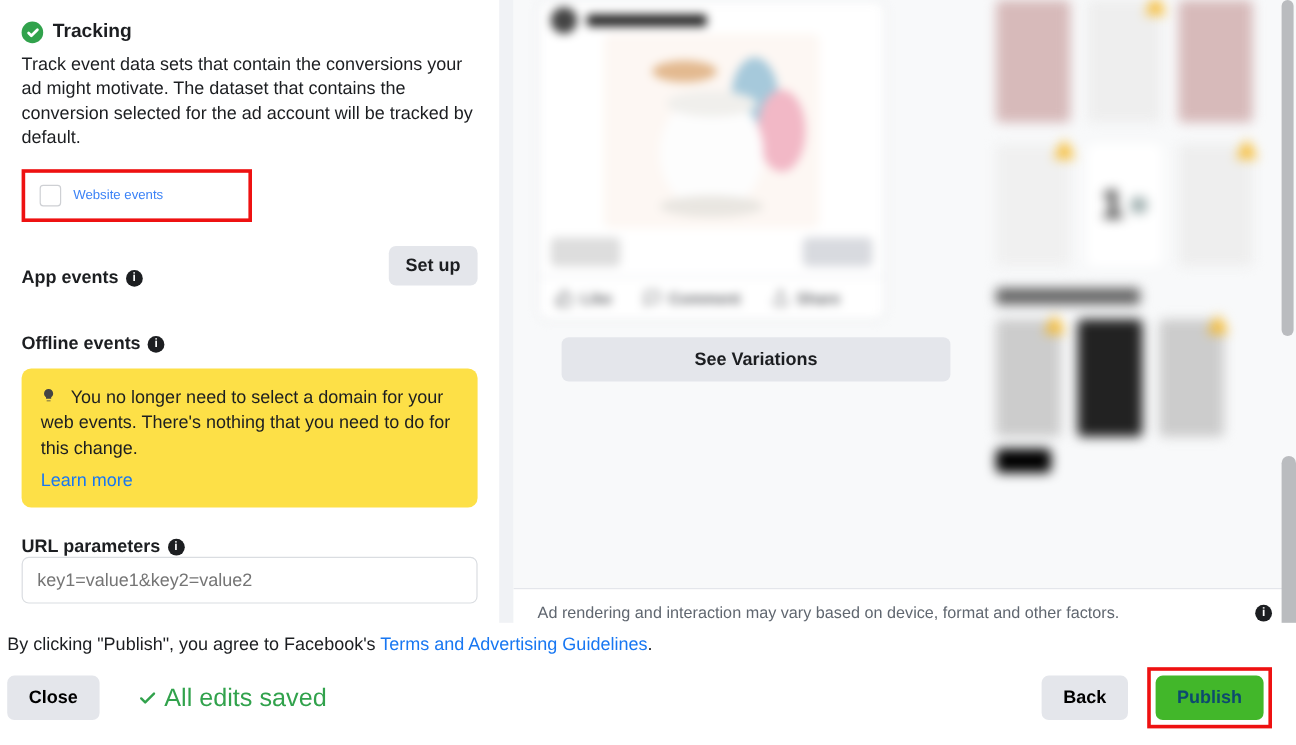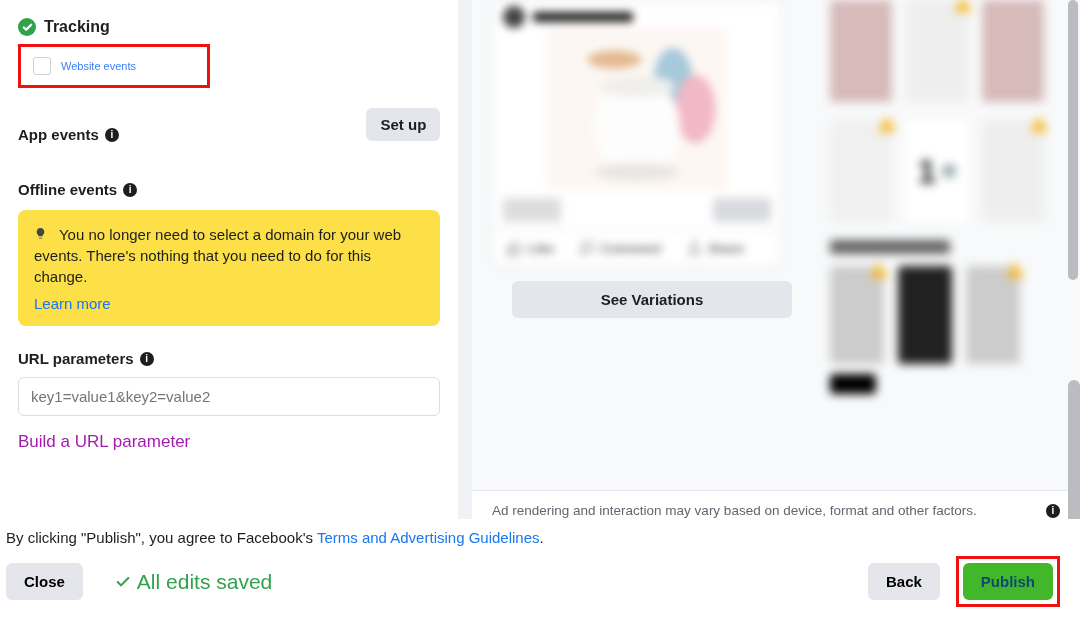--- a/index.html
+++ b/index.html
@@ -23,38 +23,38 @@
   .field-label { font-size: 15px; font-weight: 700; color: #1c1e21; display: flex; align-items: center; gap: 6px; margin-top: 20px; }
   .info-icon { width: 14px; height: 14px; border-radius: 50%; background: #1c1e21; color: #fff; font-size: 10px; font-weight: 700; display: inline-flex; align-items: center; justify-content: center; }
   .setup-btn { background: #e4e6eb; border: none; border-radius: 6px; padding: 8px 14px; font-size: 15px; font-weight: 600; cursor: pointer; color: #1c1e21; }
 
   .note-box { background: #fde047; border-radius: 8px; padding: 14px 16px; margin-bottom: 24px; }
   .bulb-icon { display: inline-block; margin-right: 8px; color: #606770; }
   .note-text { font-size: 15px; color: #1c1e21; line-height: 1.4; }
   .learn-link { color: #1877f2; font-size: 15px; display: inline-block; margin-top: 8px; cursor: pointer; }
 
   .url-section { margin-bottom: 14px; }
-  .url-input { width: 100%; border: 1px solid #dadde1; border-radius: 6px; padding: 10px 12px; font-size: 15px; color: #8a8d91; margin-top: 10px; }
+  .url-input { width: 100%; border: 1px solid #dadde1; border-radius: 6px; padding: 10px 12px; font-size: 15px; color: #8a8d91; }
   .build-link { color: #a21caf; font-size: 17px; display: inline-block; margin-top: 16px; cursor: pointer; }
 
   
   .preview-area { flex: 1; display: flex; gap: 18px; padding: 0 20px; overflow: hidden; position: relative; }
   .feed-card { width: 290px; background: #fff; border-radius: 8px; border: 1px solid #dadde1; padding: 0; filter: blur(4px); display: flex; flex-direction: column; }
   .card-head { display: flex; align-items: center; gap: 8px; padding: 5px 10px 0 10px; }
   .avatar { width: 22px; height: 22px; border-radius: 50%; background: #444; }
   .name { width: 100px; height: 10px; background: #222; border-radius: 3px; }
   .hero { flex: 1; display: flex; justify-content: center; align-items: center; }
   .mug { width: 180px; border-radius: 6px; }
   .caption-row { display: flex; padding: 8px 10px; gap: 10px; }
   .cap-block { height: 24px; background: #ddd; border-radius: 4px; }
   .cta-block { width: 58px; height: 24px; background: #d8dadf; border-radius: 4px; }
   .engage-row { display: flex; gap: 26px; padding: 10px 14px; border-top: 1px solid #e4e6eb; filter: blur(0); }
   .engage-item { display: flex; align-items: center; gap: 6px; font-size: 13px; color: #65676b; font-weight: 600; }
 
-  .see-var-btn { margin: 14px 20px 8px 20px; width: 280px; padding: 10px; background: #e4e6eb; border: none; border-radius: 6px; font-size: 15px; font-weight: 600; color: #1c1e21; cursor: pointer; }
+  .see-var-btn { margin: 14px 20px 8px 20px; width: 324px; padding: 10px; background: #e4e6eb; border: none; border-radius: 6px; font-size: 15px; font-weight: 600; color: #1c1e21; cursor: pointer; }
 
   .placements { width: 230px; filter: blur(5px); overflow: hidden; }
   .pl-row { display: flex; gap: 14px; margin-bottom: 18px; }
   .pl-tile { width: 62px; height: 102px; background: #bbb; border-radius: 4px; position: relative; }
   .pl-warn { position: absolute; top: -4px; right: -4px; width: 0; height: 0; border-left: 9px solid transparent; border-right: 9px solid transparent; border-bottom: 16px solid #f7b928; }
   .pl-heading { width: 120px; height: 14px; background: #666; border-radius: 3px; margin: 6px 0 12px; }
   .pl-row2 { display: flex; gap: 14px; }
   .pl-small { width: 54px; height: 98px; background: #ccc; border-radius: 4px; position: relative; }
   .pl-chip { width: 46px; height: 20px; background: #000; border-radius: 4px; margin-top: 10px; }
 
@@ -83,20 +83,21 @@
 <div class="cols">
   <div class="left-panel">
     <div class="section-head">
       <span class="check-icon">
         <svg width="11" height="11" viewBox="0 0 24 24" fill="none" stroke="#fff" stroke-width="5" stroke-linecap="round" stroke-linejoin="round">
             <polyline points="20 6 9 17 4 12"></polyline>
           </svg>
       </span>
       <span class="section-title">Tracking</span>
     </div>
+    <div class="section-desc">Track event data sets that contain the conversions your ad might motivate. The dataset that contains the conversion selected for the ad account will be tracked by default.</div>
 
     <div class="website-events-row">
       <div class="checkbox"></div>
       <span class="row-label">Website events</span>
     </div>
 
     <div class="field-row">
       <span class="field-label">
         <span>App events</span>
         <span class="info-icon">i</span>

